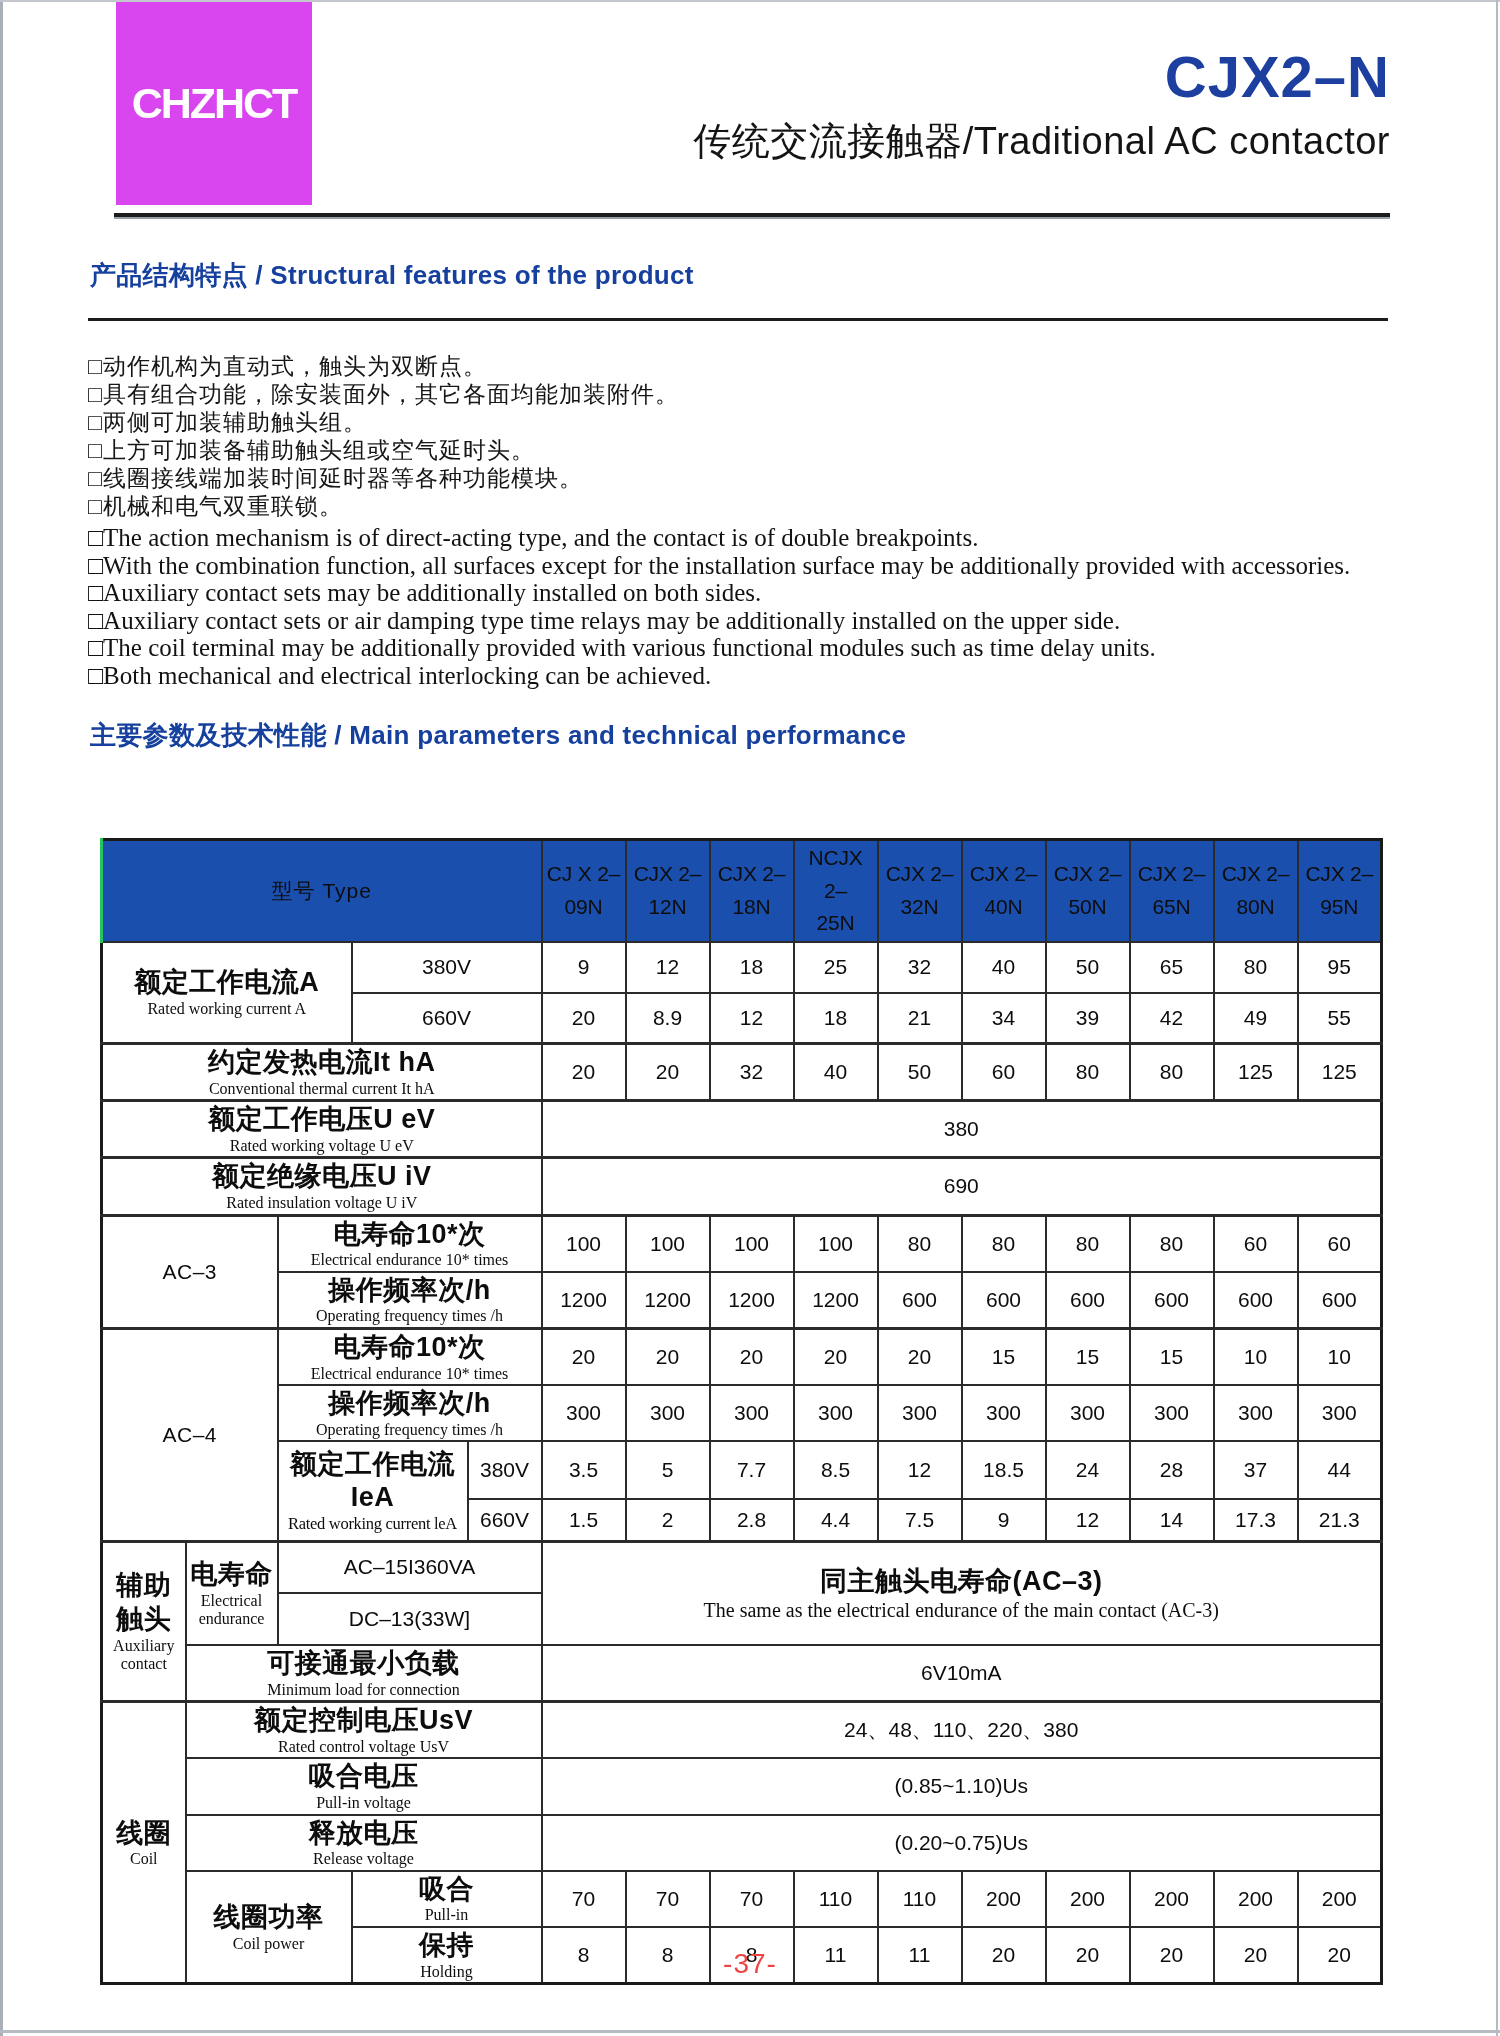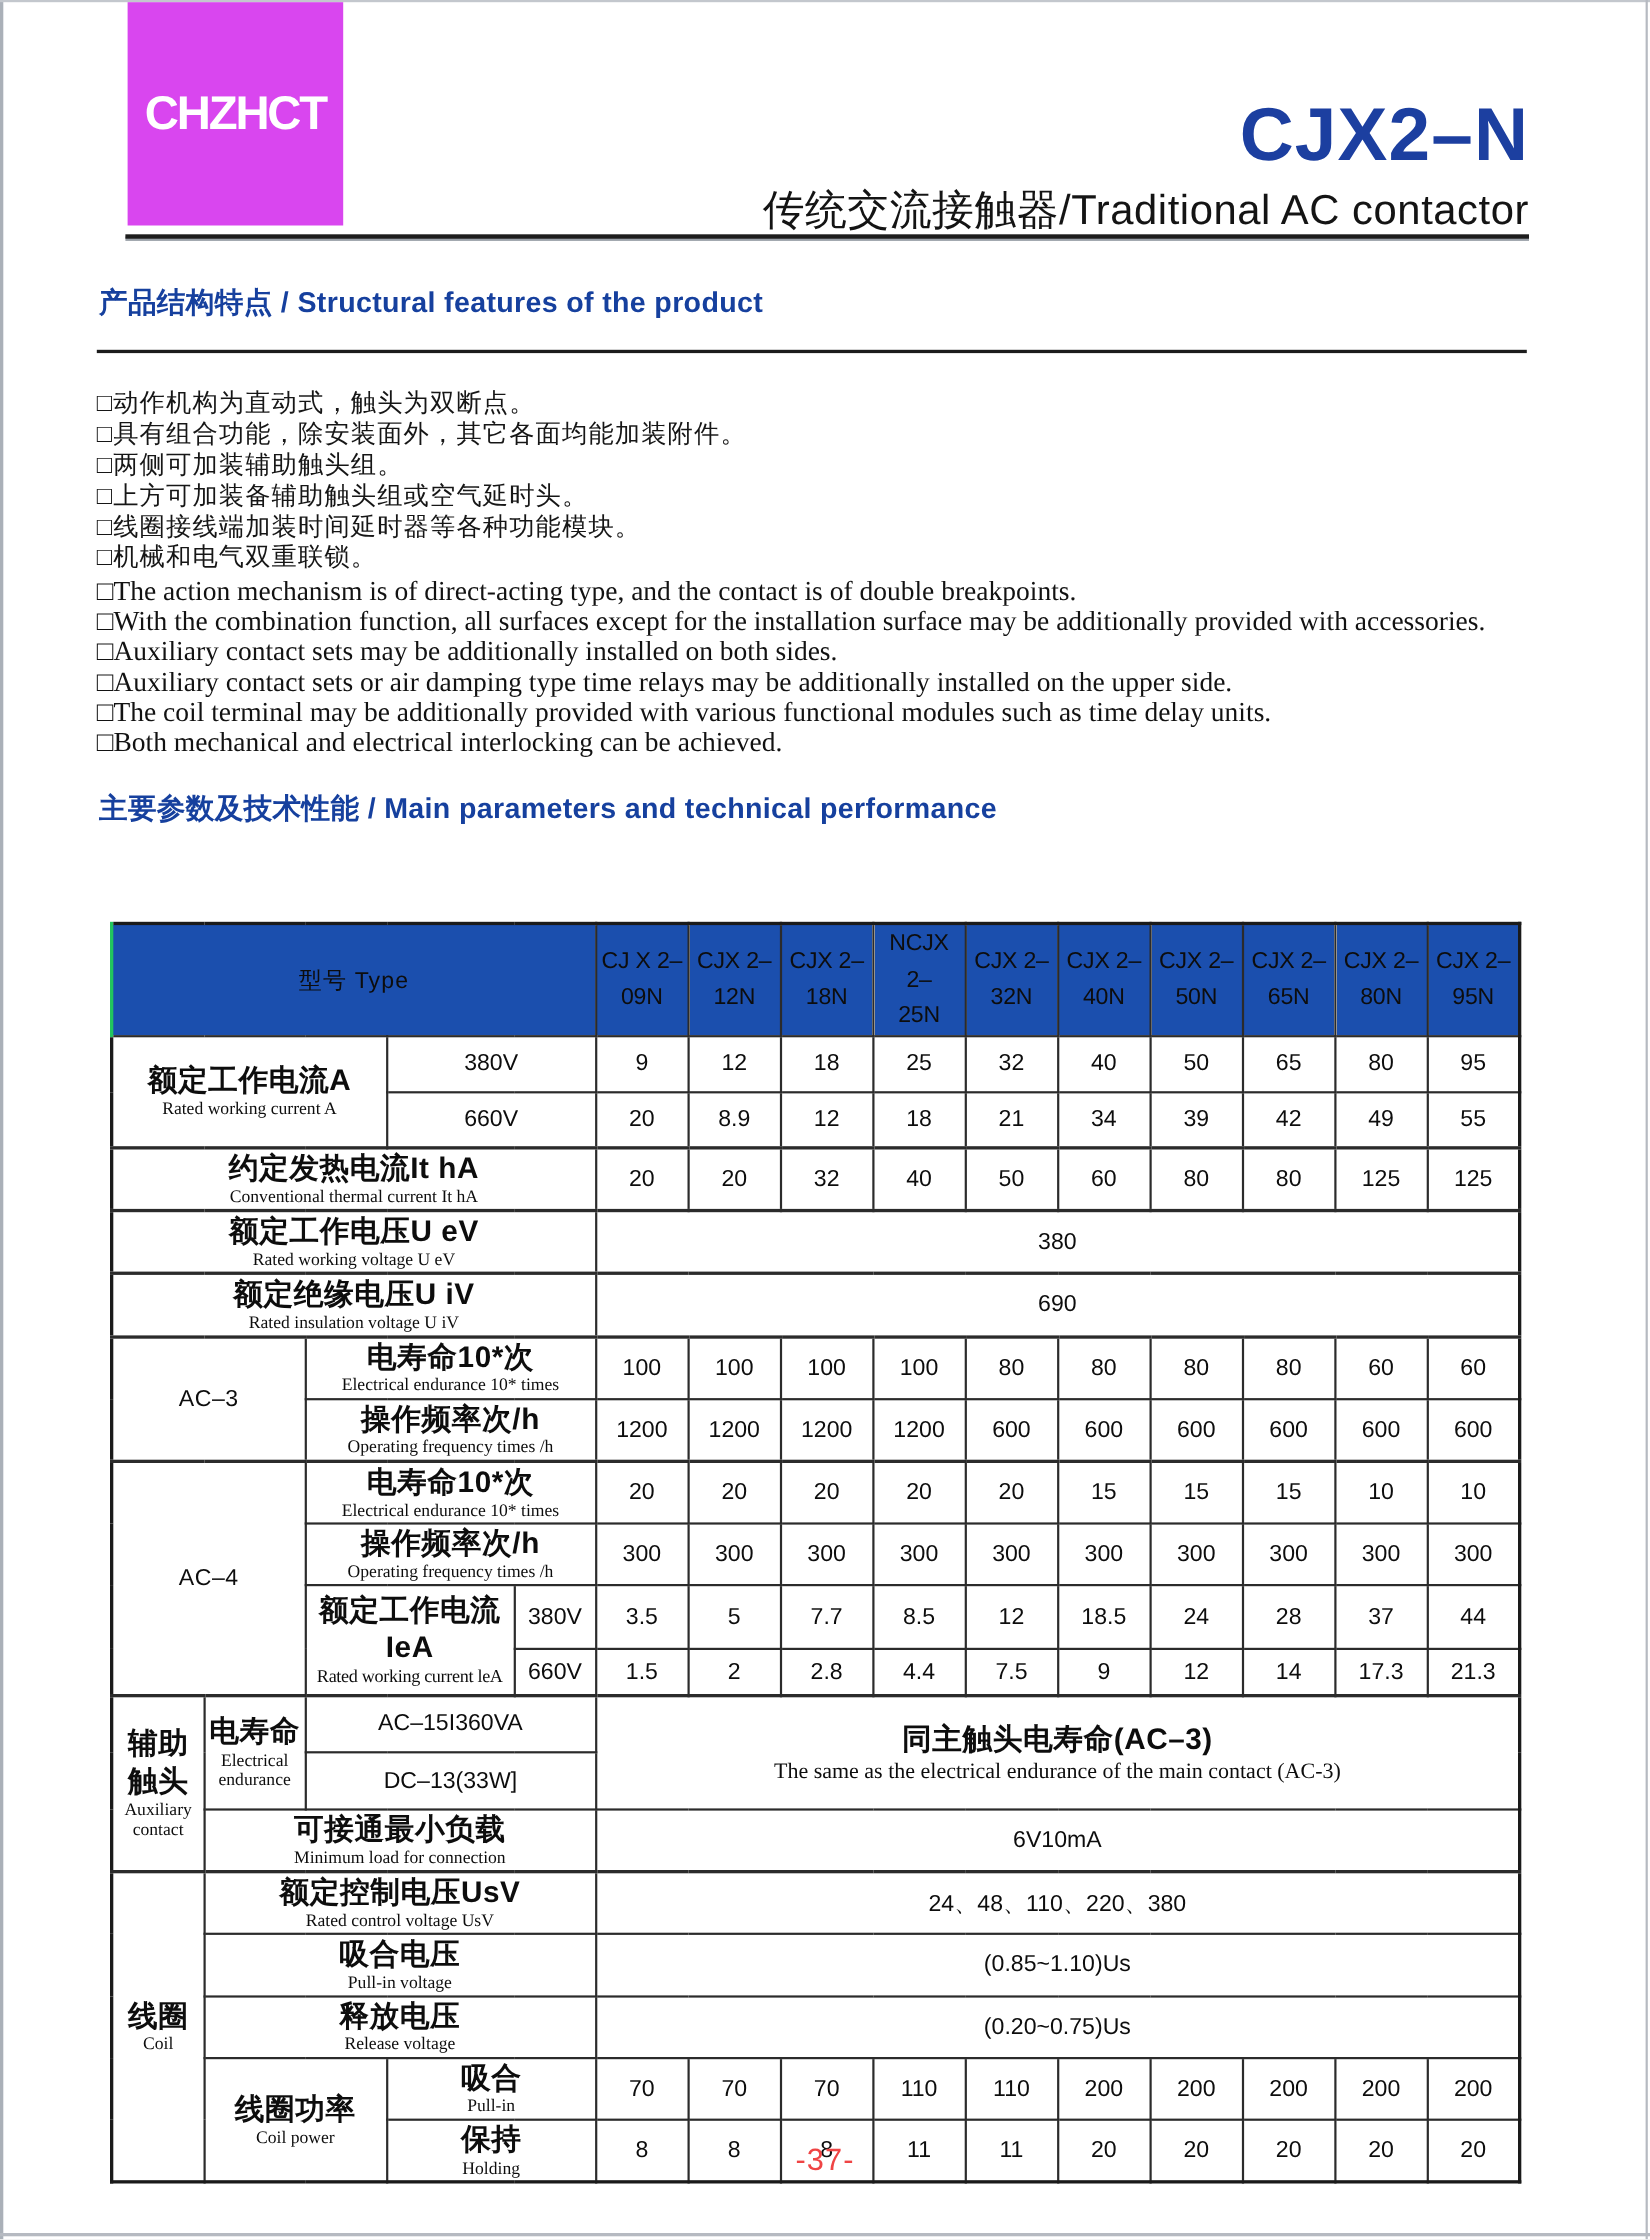--- a/index.html
+++ b/index.html
@@ -17,21 +17,21 @@
   
   .logo{
     position:absolute;left:116px;top:2px;width:196px;height:203px;
     background:#d946ef;display:flex;align-items:center;justify-content:center;
   }
   .logo span{
     color:#fff;font-weight:bold;font-size:43px;letter-spacing:-2px;
     font-family:"Liberation Sans",sans-serif;
   }
   .title-block{position:absolute;right:110px;top:48px;text-align:right;}
-  .product-code{font-size:68px;font-weight:bold;color:#1c3fa0;letter-spacing:1px;line-height:1;margin-top:40px;}
+  .product-code{font-size:58px;font-weight:bold;color:#1c3fa0;letter-spacing:1px;line-height:1;}
   .subtitle{font-size:38px;color:#141414;margin-top:10px;letter-spacing:0.5px;}
   .header-rule{position:absolute;left:114px;top:213px;width:1276px;height:4px;background:#1d1d1d;box-shadow:0 2px 0 #9aa0a8;}
 
   
   .section-title{position:absolute;left:90px;margin:0;color:#16409e;font-size:26px;font-weight:bold;letter-spacing:0.3px;}
   .t-features{top:258px;}
   .t-params{top:718px;}
   .features-rule{position:absolute;left:88px;top:318px;width:1300px;height:3px;background:#1c1c1c;}
 
   ul.flist{position:absolute;left:88px;margin:0;padding:0;list-style:none;}

